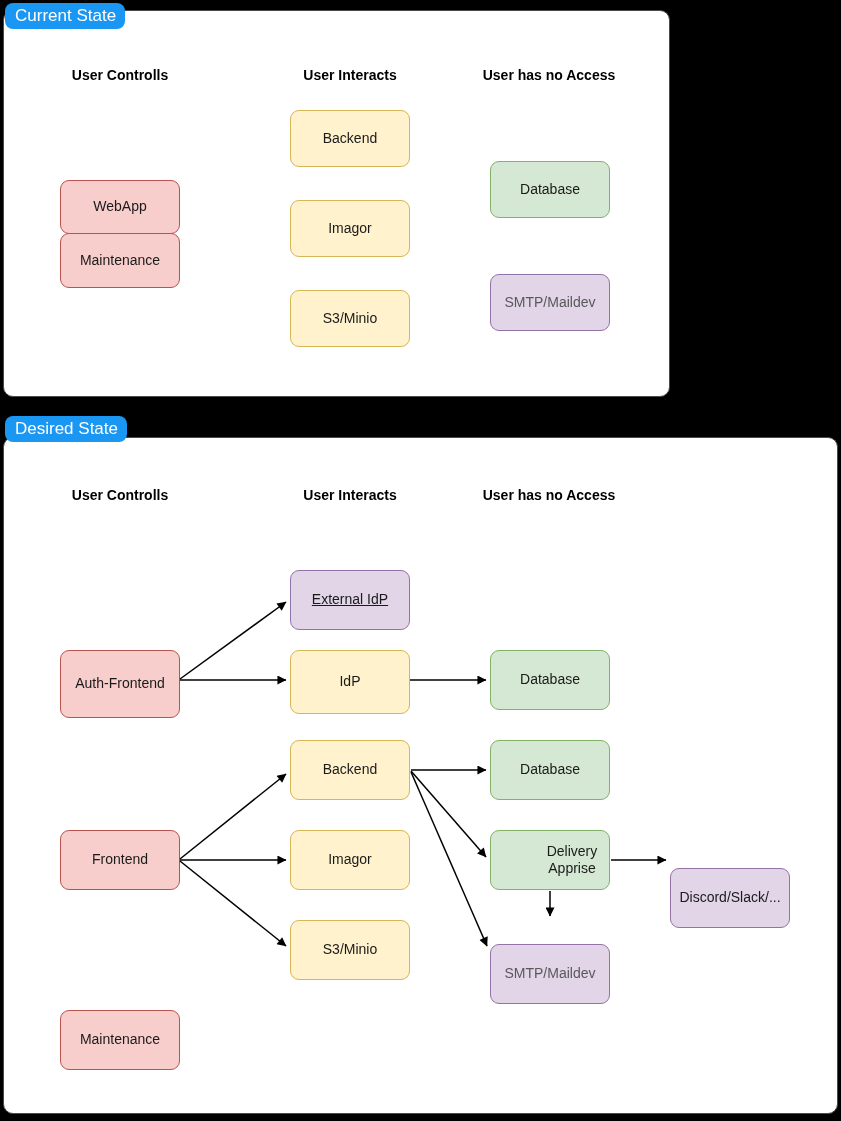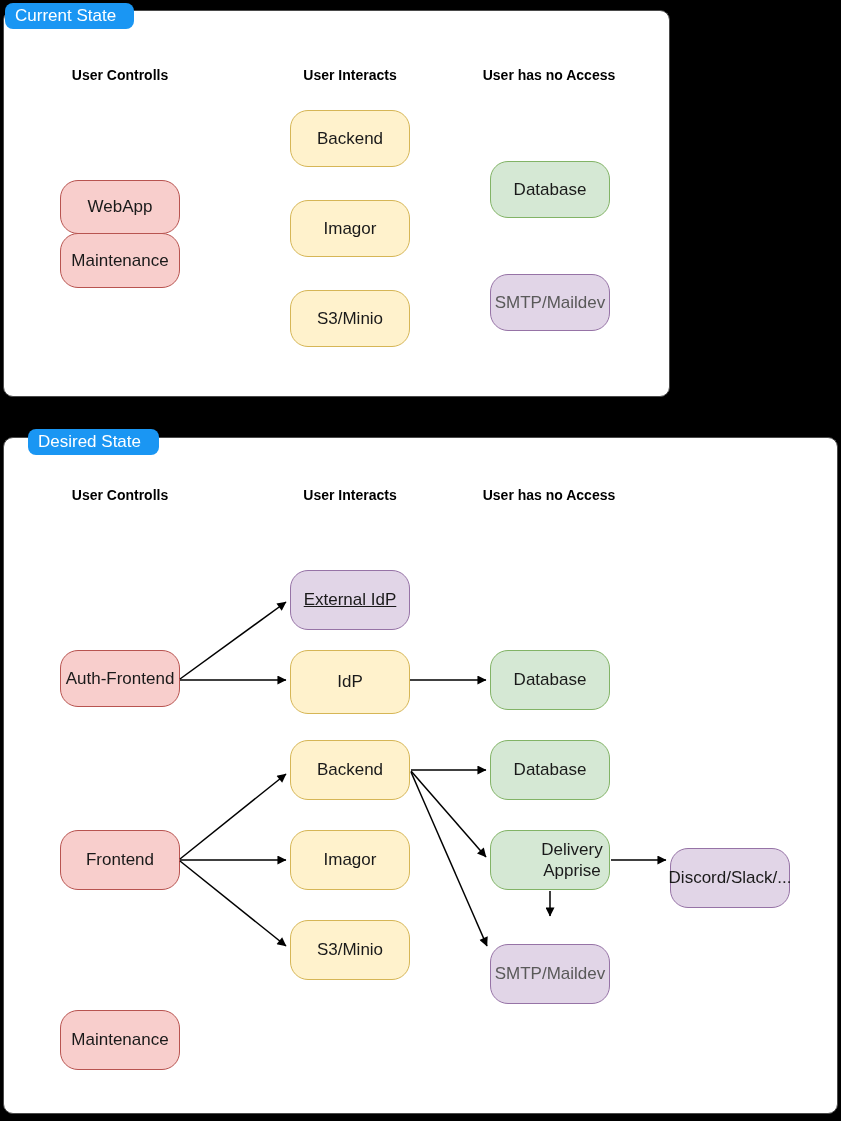--- a/index.html
+++ b/index.html
@@ -17,45 +17,45 @@
     border-radius: 10px;
     box-sizing: border-box;
   }
   .panel-label {
     position: absolute;
     background: #1a96f3;
     color: #ffffff;
     font-size: 17px;
     line-height: 26px;
     height: 26px;
-    padding: 0 18px 0 10px;
+    padding: 0 9px 0 10px;
     border-radius: 8px;
     z-index: 6;
     white-space: nowrap;
   }
   .col-header {
     position: absolute;
     width: 180px;
     text-align: center;
     font-size: 14px;
     font-weight: bold;
     color: #000000;
     z-index: 3;
   }
   .node {
     position: absolute;
     width: 120px;
     box-sizing: border-box;
     border: 1.5px solid;
-    border-radius: 18px;
+    border-radius: 9px;
     display: flex;
     align-items: center;
     justify-content: center;
     text-align: center;
-    font-size: 17px;
+    font-size: 14px;
     color: #1a1a1a;
     z-index: 4;
     line-height: 1.25;
   }
   .red    { background: #f8cecc; border-color: #b85450; }
   .yellow { background: #fff2cc; border-color: #d6b656; }
   .green  { background: #d5e8d4; border-color: #82b366; }
   .purple { background: #e1d5e7; border-color: #9673a6; }
   .dim-text { color: #595959; margin-top: 24px; }
   .wrap span { display: inline-block; max-width: 72px; }
@@ -93,27 +93,27 @@
   <span>S3/Minio</span>
 </div>
 <div class="node green" style="left:490px; top:161px; height:57px;">
   <span>Database</span>
 </div>
 <div class="node purple dim-text" style="left:490px; top:250px; height:57px;">
   <span>SMTP/Maildev</span>
 </div>
 
 <div class="panel" style="left:3px; top:437px; width:835px; height:677px;"></div>
-<div class="panel-label" style="left:5px; top:429px;margin-left:23px;">Desired State</div>
+<div class="panel-label" style="left:5px; top:416px;">Desired State</div>
 
 <div class="col-header" style="left:30px; top:487px;">User Controlls</div>
 <div class="col-header" style="left:260px; top:487px;">User Interacts</div>
 <div class="col-header" style="left:459px; top:487px;">User has no Access</div>
 
-<div class="node red" style="left:60px; top:650px; height:57px;text-align:right;">
+<div class="node red" style="left:60px; top:650px; height:68px;text-align:right;">
   <span>Auth-Frontend</span>
 </div>
 <div class="node purple" style="left:290px; top:570px; height:60px;text-decoration:underline;">
   <span>External IdP</span>
 </div>
 <div class="node yellow" style="left:290px; top:650px; height:64px;">
   <span>IdP</span>
 </div>
 <div class="node green" style="left:490px; top:650px; height:60px;">
   <span>Database</span>
@@ -126,21 +126,21 @@
 </div>
 <div class="node green" style="left:490px; top:740px; height:60px;">
   <span>Database</span>
 </div>
 <div class="node yellow" style="left:290px; top:830px; height:60px;">
   <span>Imagor</span>
 </div>
 <div class="node green wrap" style="left:490px; top:830px; height:60px;padding-left:44px;">
   <span>Delivery Apprise</span>
 </div>
-<div class="node purple" style="left:670px; top:848px; height:60px;">
+<div class="node purple" style="left:670px; top:868px; height:60px;">
   <span>Discord/Slack/...</span>
 </div>
 <div class="node yellow" style="left:290px; top:920px; height:60px;">
   <span>S3/Minio</span>
 </div>
 <div class="node purple dim-text" style="left:490px; top:920px; height:60px;">
   <span>SMTP/Maildev</span>
 </div>
 <div class="node red" style="left:60px; top:1010px; height:60px;">
   <span>Maintenance</span>

